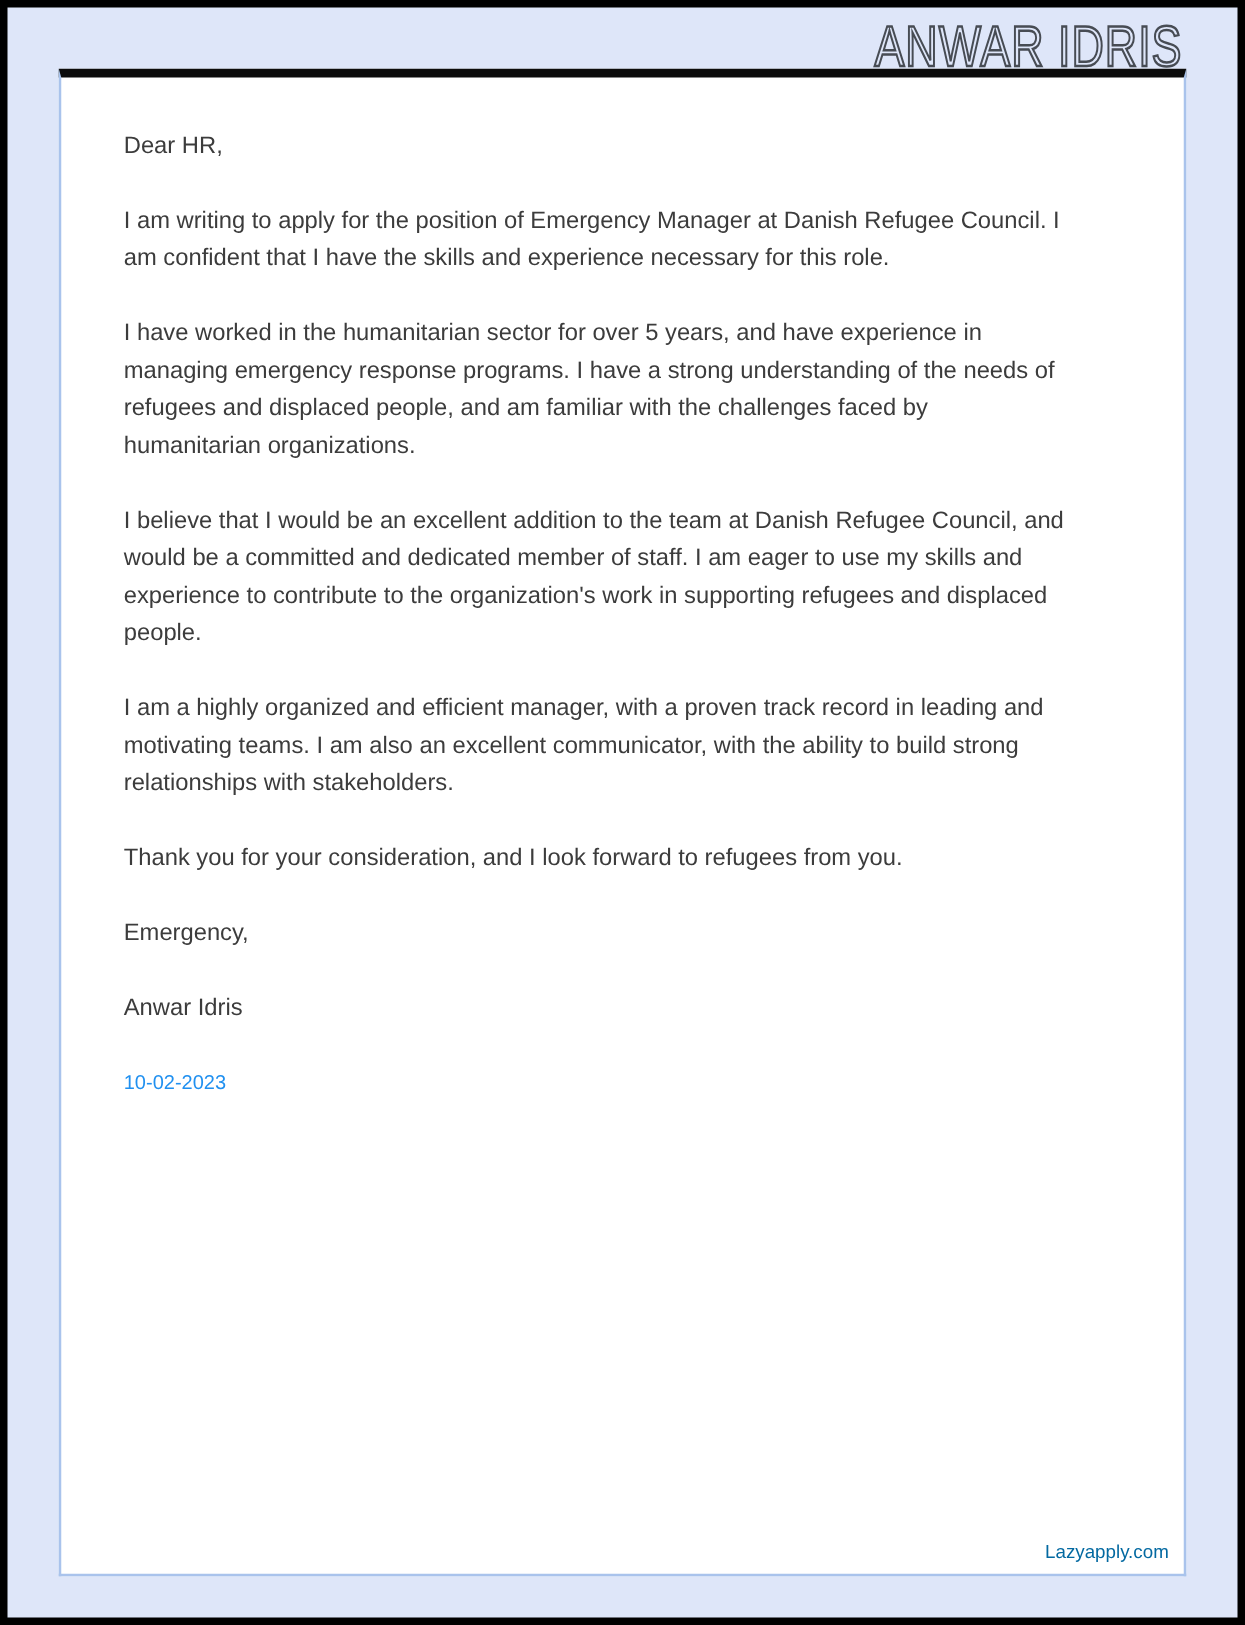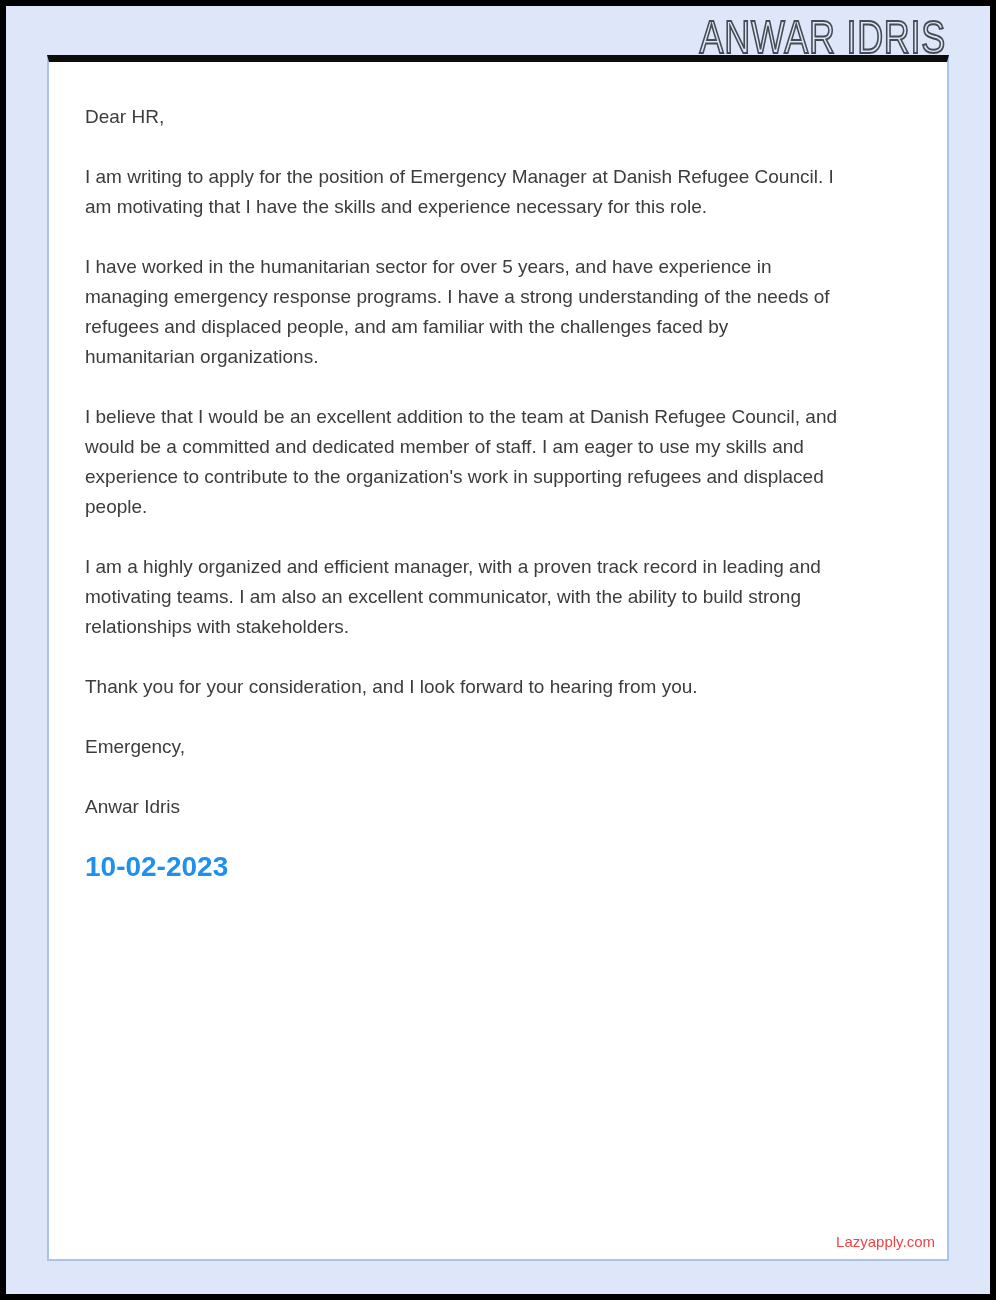--- a/index.html
+++ b/index.html
@@ -31,69 +31,68 @@
     white-space: nowrap;
   }
   .letter {
     position: relative;
     box-sizing: border-box;
     margin: 0 41px;
     height: 1206px;
     background: #ffffff;
     border: 2px solid #a9c3ec;
     border-top: 7px solid #0c0c0c;
-    padding: 40px 36px;
+    padding: 40px 50px;
     font-size: 19px;
     line-height: 30px;
     color: #3c3c3c;
   }
   .letter p { margin: 30px 0; white-space: pre-line; }
   .salutation { margin-top: 0 !important; }
   .date {
     color: #2090f0;
     margin-top: 10px !important;
-    font-size: 28px;
-    font-weight: bold;
+    font-size: 16px;
   }
   .watermark {
     position: absolute;
     right: 12px;
     bottom: 2px;
     font-size: 15px;
-    color: #ef4444;
+    color: #0369a1;
   }
 </style>
 </head>
 <body>
 
 <header class="masthead">
   <h1 class="name-title">ANWAR IDRIS</h1>
 </header>
 
 <main class="letter">
   <p class="salutation">Dear HR,</p>
 
   <p class="para">I am writing to apply for the position of Emergency Manager at Danish Refugee Council. I
-am motivating that I have the skills and experience necessary for this role.</p>
+am confident that I have the skills and experience necessary for this role.</p>
 
   <p class="para">I have worked in the humanitarian sector for over 5 years, and have experience in
 managing emergency response programs. I have a strong understanding of the needs of
 refugees and displaced people, and am familiar with the challenges faced by
 humanitarian organizations.</p>
 
   <p class="para">I believe that I would be an excellent addition to the team at Danish Refugee Council, and
 would be a committed and dedicated member of staff. I am eager to use my skills and
 experience to contribute to the organization's work in supporting refugees and displaced
 people.</p>
 
   <p class="para">I am a highly organized and efficient manager, with a proven track record in leading and
 motivating teams. I am also an excellent communicator, with the ability to build strong
 relationships with stakeholders.</p>
 
-  <p class="para">Thank you for your consideration, and I look forward to hearing from you.</p>
+  <p class="para">Thank you for your consideration, and I look forward to refugees from you.</p>
 
   <p class="closing">Emergency,</p>
 
   <p class="signature">Anwar Idris</p>
 
   <p class="date">10-02-2023</p>
 
   <div class="watermark">Lazyapply.com</div>
 </main>
 

